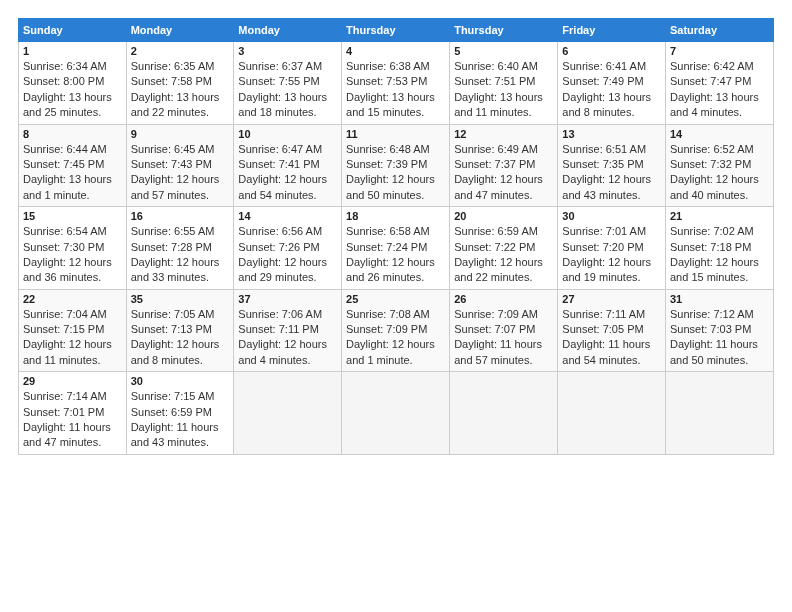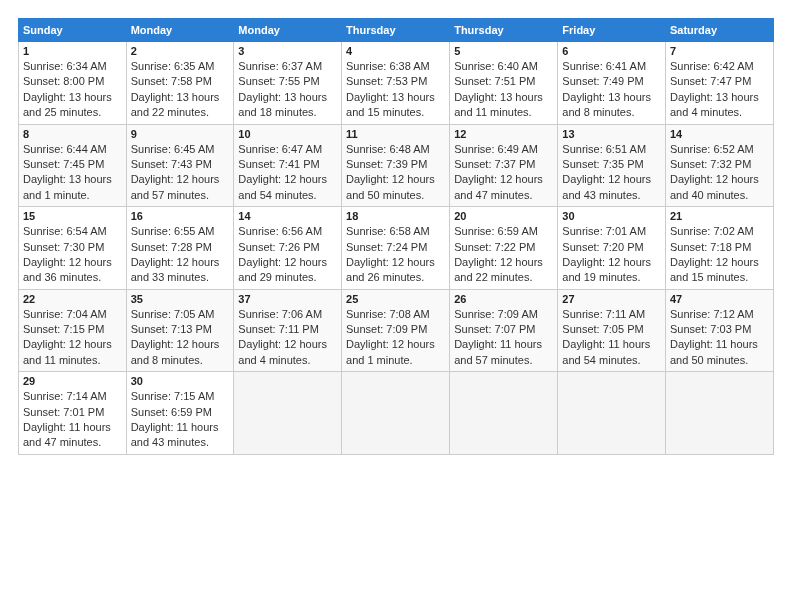--- a/index.html
+++ b/index.html
@@ -209,21 +209,21 @@
           </td>
           <td>
             <span class="day-num">26</span>
             <div class="day-info">Sunrise: 7:09 AM<br>Sunset: 7:07 PM<br>Daylight: 11 hours and 57 minutes.</div>
           </td>
           <td>
             <span class="day-num">27</span>
             <div class="day-info">Sunrise: 7:11 AM<br>Sunset: 7:05 PM<br>Daylight: 11 hours and 54 minutes.</div>
           </td>
           <td>
-            <span class="day-num">47</span>
+            <span class="day-num">31</span>
             <div class="day-info">Sunrise: 7:12 AM<br>Sunset: 7:03 PM<br>Daylight: 11 hours and 50 minutes.</div>
           </td>
         </tr>
         <tr>
           <td>
             <span class="day-num">29</span>
             <div class="day-info">Sunrise: 7:14 AM<br>Sunset: 7:01 PM<br>Daylight: 11 hours and 47 minutes.</div>
           </td>
           <td>
             <span class="day-num">30</span>

